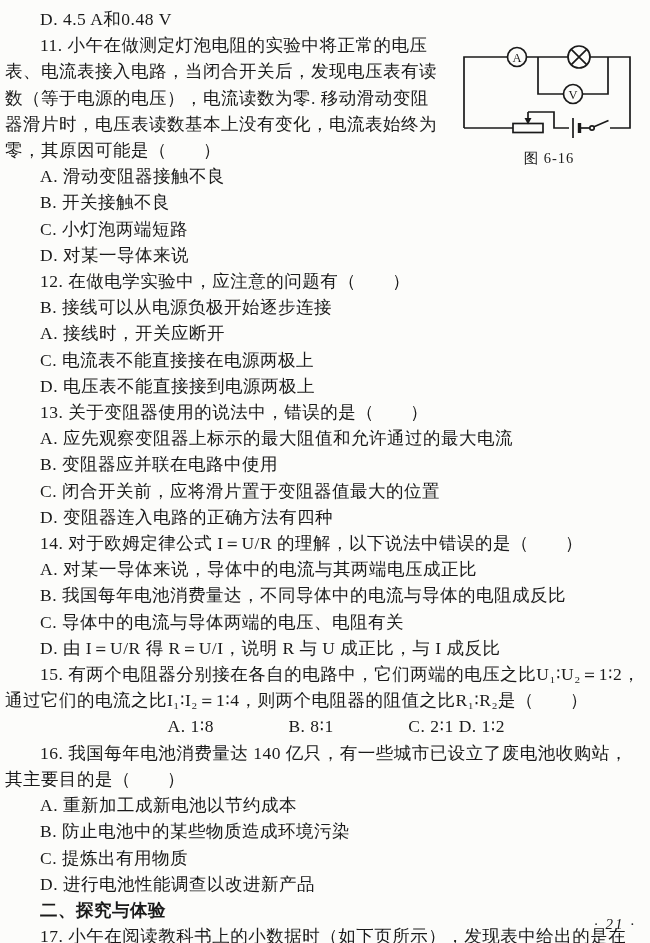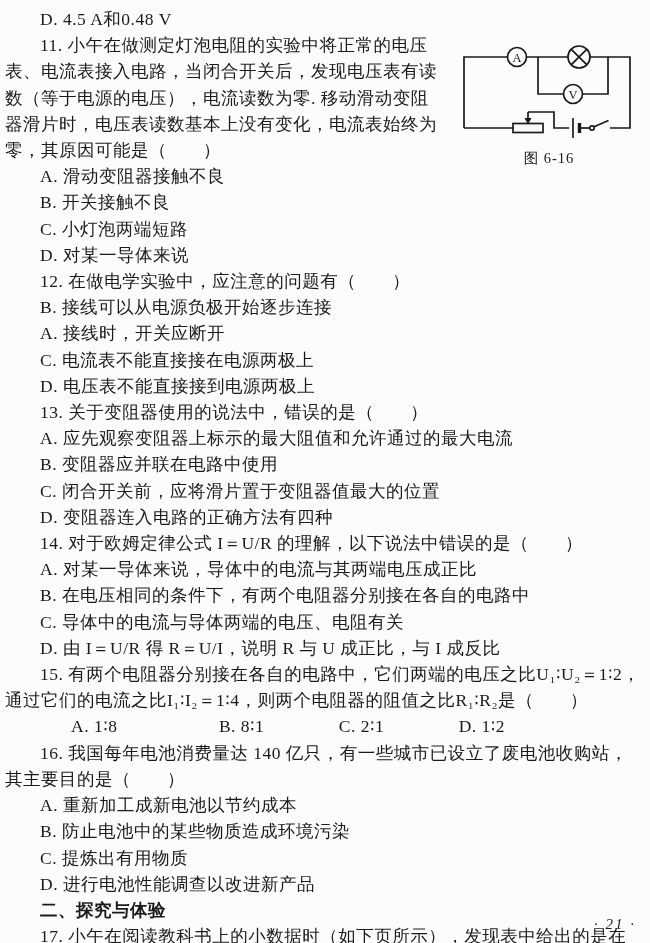--- a/index.html
+++ b/index.html
@@ -29,21 +29,21 @@
     line-height:18px;
     margin-top:3px;
     letter-spacing:1px;
   }
   .heading{font-weight:bold;}
   .optrow{
     text-indent:0;
     padding-left:66px;
     letter-spacing:0.5px;
   }
-  .optrow span{display:inline-block;}
+  .optrow span{display:inline-block;text-align:right;}
   .optrow span:nth-child(1){min-width:143px;}
   .optrow span:nth-child(2){min-width:115px;}
   .optrow span:nth-child(3){min-width:115px;}
   .pagenum{
     position:absolute;
     right:14px;bottom:6px;
     font-style:italic;
     font-size:15px;
     letter-spacing:2px;
   }
@@ -121,21 +121,21 @@
   <p>D. 电压表不能直接接到电源两极上</p>
 
   <p>13. 关于变阻器使用的说法中，错误的是（　　）</p>
   <p>A. 应先观察变阻器上标示的最大阻值和允许通过的最大电流</p>
   <p>B. 变阻器应并联在电路中使用</p>
   <p>C. 闭合开关前，应将滑片置于变阻器值最大的位置</p>
   <p>D. 变阻器连入电路的正确方法有四种</p>
 
   <p>14. 对于欧姆定律公式 I＝U/R 的理解，以下说法中错误的是（　　）</p>
   <p>A. 对某一导体来说，导体中的电流与其两端电压成正比</p>
-  <p>B. 在电压相同的条件下，有两个电阻器分别接在各自的电路中</p>
+  <p>B. 我国每年电池消费量达，不同导体中的电流与导体的电阻成反比</p>
   <p>C. 导体中的电流与导体两端的电压、电阻有关</p>
   <p>D. 由 I＝U/R 得 R＝U/I，说明 R 与 U 成正比，与 I 成反比</p>
 
   <p>15. 有两个电阻器分别接在各自的电路中，它们两端的电压之比U₁∶U₂＝1∶2，通过它们的电流之比I₁∶I₂＝1∶4，则两个电阻器的阻值之比R₁∶R₂是（　　）</p>
   <p class="optrow">
     <span>A. 1∶8</span>
     <span>B. 8∶1</span>
     <span>C. 2∶1</span>
     <span>D. 1∶2</span>
   </p>

